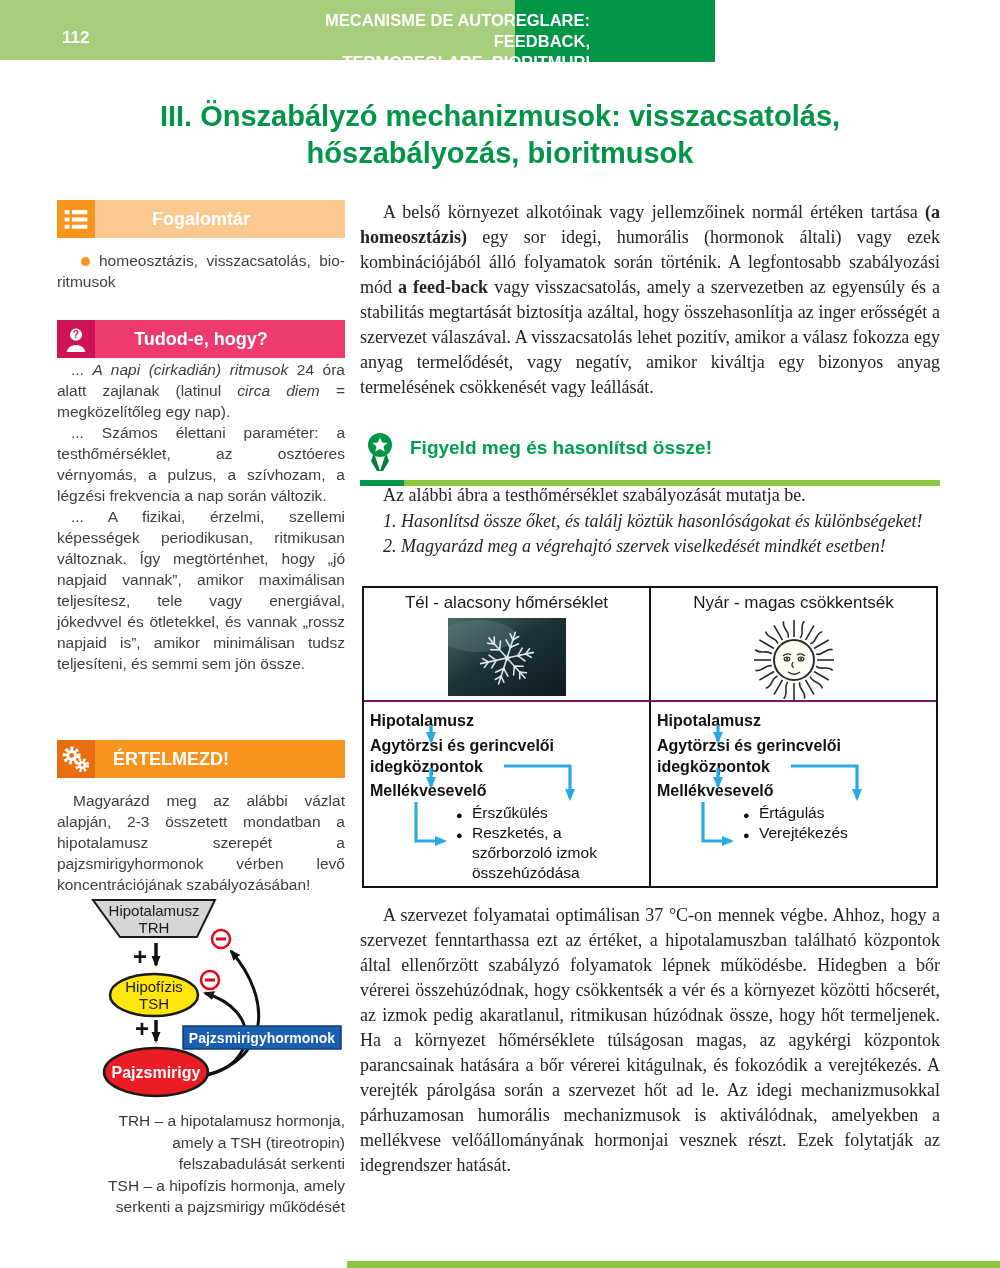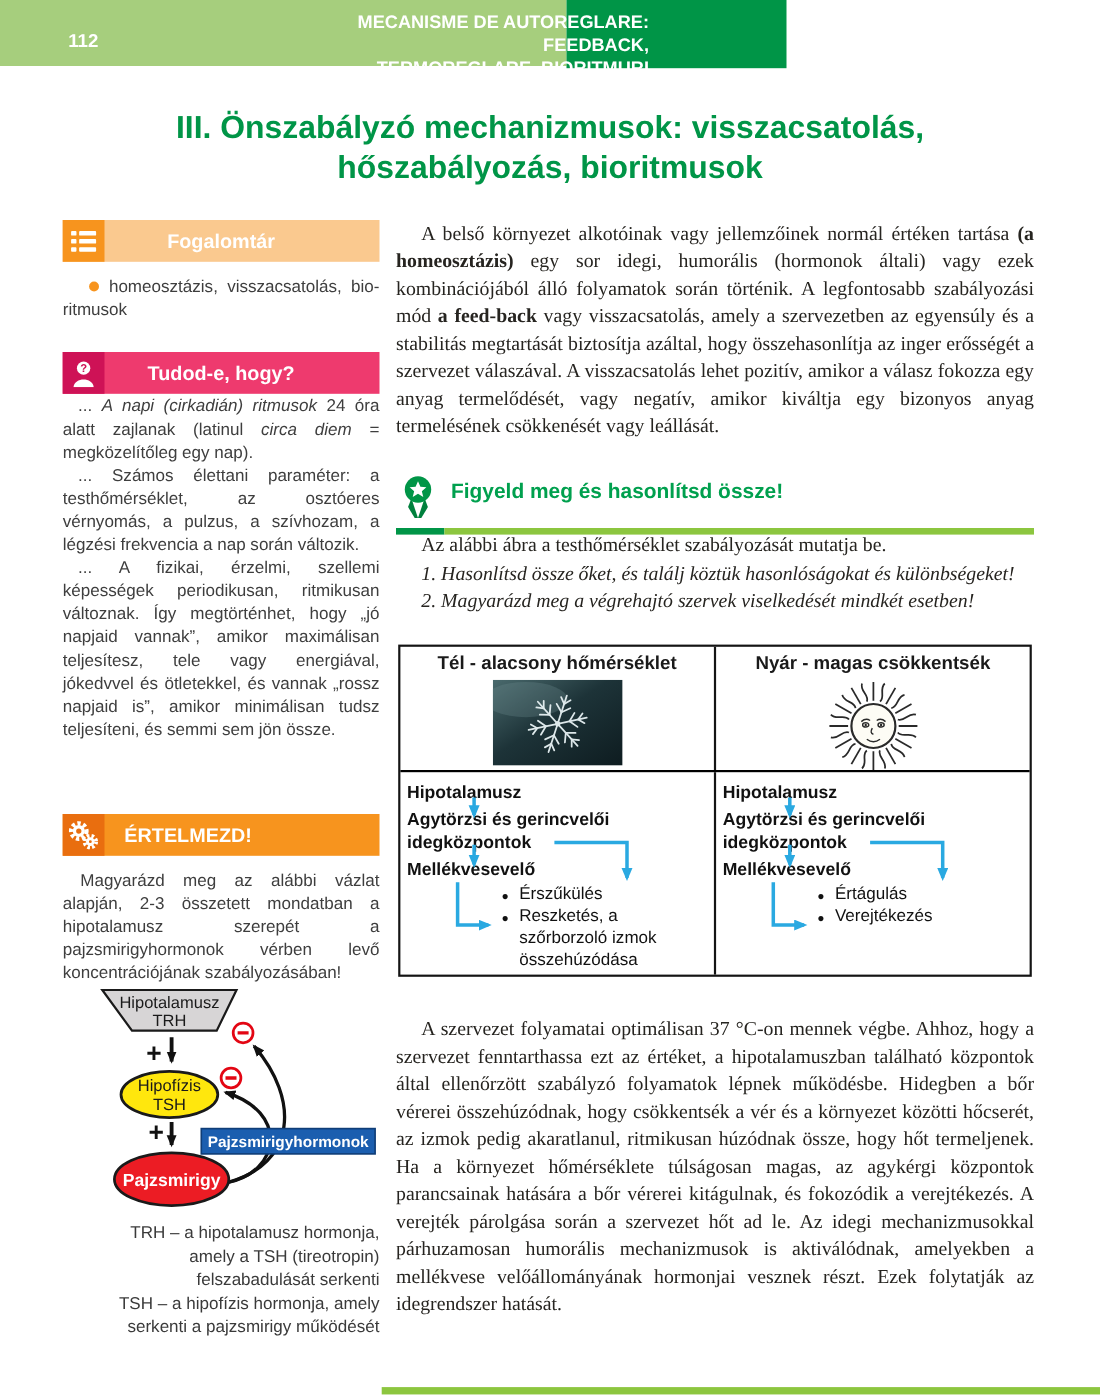--- a/index.html
+++ b/index.html
@@ -50,35 +50,35 @@
         font-weight:bold;font-size:19px;color:#00a04e;}
   .rule-dark{position:absolute;left:0;top:285px;width:44px;height:6px;background:#009547;}
   .rule-light{position:absolute;left:44px;top:285px;width:536px;height:6px;background:#8cc63f;}
   .intro-block{position:absolute;top:288px;left:0;width:580px;}
   .intro-block p{margin:0;text-indent:23px;font-size:18px;line-height:25.5px;}
   .intro-block p.q{font-style:italic;}
   
   .ttable{position:absolute;left:2px;top:391px;width:572px;border:2px solid #141414;
         font-family:"Liberation Sans",sans-serif;background:#fff;}
   .trow{display:flex;}
-  .thead-row{height:112px;border-bottom:2px solid #000000;font-weight:bold;}
+  .thead-row{height:112px;border-bottom:2px solid #701a75;}
   .tbody-row{height:184px;}
   .tcell{flex:1;position:relative;min-width:0;}
   .tcell.left{border-right:2px solid #141414;}
   .tcell-header{text-align:center;margin-top:5px;font-size:17px;color:#1a1a1a;}
   .cell-img{display:block;margin:5px auto 0 auto;}
   .fnode{position:absolute;font-weight:bold;font-size:16px;line-height:21px;color:#111;}
   .fn1{left:6px;top:8px;}
   .fn2{left:6px;top:33px;width:225px;}
   .fn3{left:6px;top:78px;}
   .fbullets{position:absolute;left:92px;top:101px;width:182px;}
   .fbullet{position:relative;padding-left:16px;font-size:15.5px;line-height:20px;color:#111;}
   .fbullet::before{content:"●";position:absolute;left:0;top:2px;font-size:11px;color:#111;}
   .flow-arrows{position:absolute;left:0;top:0;}
-  .p-last{position:absolute;top:728px;left:0;width:580px;}
+  .p-last{position:absolute;top:708px;left:0;width:580px;}
   
   .bottom-rule{position:absolute;left:347px;top:1261px;width:653px;height:7px;background:#8cc63f;}
   svg text{font-family:"Liberation Sans",sans-serif;}
 </style>
 </head>
 <body>
 
 <div class="page">
 
   <div class="band-light"></div>

